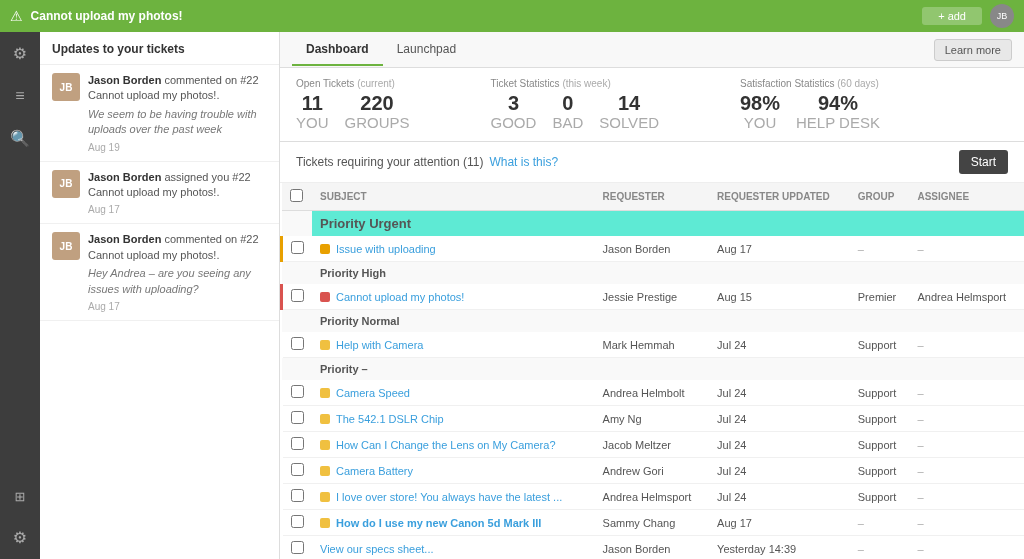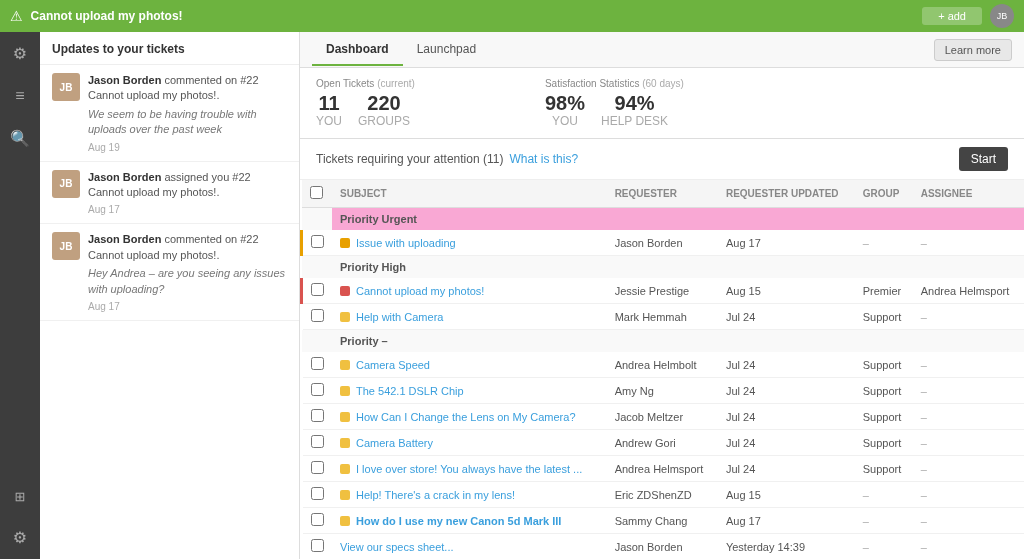--- a/index.html
+++ b/index.html
@@ -34,21 +34,21 @@
     }
     .sidebar-icon {
       color: #aaa;
       font-size: 16px;
       cursor: pointer;
       padding: 4px;
     }
 
     
     #updates-panel {
-      width: 260px;
+      width: 240px;
       background: #fff;
       border-right: 1px solid #ddd;
       overflow-y: auto;
       flex-shrink: 0;
     }
     #updates-panel h3 {
       padding: 10px 12px 8px;
       font-size: 12px;
       font-weight: bold;
       color: #333;
@@ -127,21 +127,21 @@
       display: flex;
       gap: 32px;
       align-items: flex-start;
     }
     .stat-group { display: flex; flex-direction: column; gap: 2px; }
     .stat-group-title { font-size: 10px; color: #888; }
     .stat-group-title span { font-weight: normal; }
     .stat-numbers { display: flex; gap: 16px; margin-top: 2px; }
     .stat-item { text-align: center; }
     .stat-value { font-size: 20px; font-weight: bold; color: #333; line-height: 1; }
-    .stat-label { font-size: 12px; color: #aaa; text-transform: uppercase; margin-top: 1px; }
+    .stat-label { font-size: 15px; color: #aaa; text-transform: uppercase; margin-top: 1px; }
     .stat-divider { width: 1px; background: #eee; margin: 0 8px; }
 
     
     #attention-bar {
       background: #fff;
       padding: 8px 16px;
       display: flex;
       align-items: center;
       gap: 6px;
       border-bottom: 1px solid #eee;
@@ -273,20 +273,40 @@
           </div>
           <div class="stat-item">
             <div class="stat-value">220</div>
             <div class="stat-label">GROUPS</div>
           </div>
         </div>
       </div>
 
       <div class="stat-divider"></div>
 
+      <div class="stat-group">
+        <div class="stat-group-title">
+          <span>Ticket Statistics</span>
+          <span style="color:#aaa;">(this week)</span>
+        </div>
+        <div class="stat-numbers">
+          <div class="stat-item">
+            <div class="stat-value">3</div>
+            <div class="stat-label">GOOD</div>
+          </div>
+          <div class="stat-item">
+            <div class="stat-value">0</div>
+            <div class="stat-label">BAD</div>
+          </div>
+          <div class="stat-item">
+            <div class="stat-value">14</div>
+            <div class="stat-label">SOLVED</div>
+          </div>
+        </div>
+      </div>
 
       <div class="stat-divider"></div>
 
       <div class="stat-group">
         <div class="stat-group-title">
           <span>Satisfaction Statistics</span>
           <span style="color:#aaa;">(60 days)</span>
         </div>
         <div class="stat-numbers">
           <div class="stat-item">
@@ -316,21 +336,21 @@
             <th>REQUESTER</th>
             <th>REQUESTER UPDATED</th>
             <th>GROUP</th>
             <th>ASSIGNEE</th>
           </tr>
         </thead>
         <tbody id="ticket-tbody">
 
         <tr class="priority-row">
               <td></td>
-              <td colspan="5" style="font-size:11px;color:#555;padding:5px 8px;background:#f9a8d4;"><span style="font-weight:bold;">Priority</span> <span>Urgent</span></td>
+              <td colspan="5" style="font-size:13px;color:#555;padding:5px 8px;background:#5eead4;"><span style="font-weight:bold;">Priority</span> <span>Urgent</span></td>
             </tr>
             <tr class="ticket-row">
       <td style="border-left:3px solid #e8a000;width:24px;">
         <input type="checkbox" style="">
       </td>
       <td>
         <div style="display:flex;align-items:center;gap:6px;">
           <span style="width:10px;height:10px;border-radius:2px;background:#e8a000;display:inline-block;flex-shrink:0;"></span>
           <a class="ticket-link">Issue with uploading</a>
         </div>
@@ -352,20 +372,24 @@
         <div style="display:flex;align-items:center;gap:6px;">
           <span style="width:10px;height:10px;border-radius:2px;background:#d9534f;display:inline-block;flex-shrink:0;"></span>
           <a class="ticket-link">Cannot upload my photos!</a>
         </div>
       </td>
       <td style="color:#555;">Jessie Prestige</td>
       <td style="color:#555;">Aug 15</td>
       <td style="color:#555;">Premier</td>
       <td style="color:#555;">Andrea Helmsport</td>
     </tr>
+            <tr class="priority-row">
+              <td></td>
+              <td colspan="5" style="font-size:11px;color:#555;padding:5px 8px;background:#f9f9f9;"><span style="font-weight:bold;">Priority</span> <span>Normal</span></td>
+            </tr>
             <tr class="ticket-row">
       <td style="border-left:3px solid transparent;width:24px;">
         <input type="checkbox" style="">
       </td>
       <td>
         <div style="display:flex;align-items:center;gap:6px;">
           <span style="width:10px;height:10px;border-radius:2px;background:#f0c040;display:inline-block;flex-shrink:0;"></span>
           <a class="ticket-link">Help with Camera</a>
         </div>
       </td>
@@ -451,35 +475,20 @@
       <td style="color:#555;">Andrea Helmsport</td>
       <td style="color:#555;">Jul 24</td>
       <td style="color:#555;">Support</td>
       <td style="color:#aaa;">–</td>
     </tr>
             <tr class="ticket-row">
       <td style="border-left:3px solid transparent;width:24px;">
         <input type="checkbox" style="">
       </td>
       <td>
-        <div style="display:flex;align-items:center;gap:6px;">
-          <span style="width:10px;height:10px;border-radius:2px;background:#f0c040;display:inline-block;flex-shrink:0;"></span>
-          <a class="ticket-link">Help! There's a crack in my lens!</a>
-        </div>
-      </td>
-      <td style="color:#555;">Eric ZDShenZD</td>
-      <td style="color:#555;">Aug 15</td>
-      <td style="color:#aaa;">–</td>
-      <td style="color:#aaa;">–</td>
-    </tr>
-            <tr class="ticket-row">
-      <td style="border-left:3px solid transparent;width:24px;">
-        <input type="checkbox" style="">
-      </td>
-      <td>
         <div style="display:flex;align-items:center;gap:6px;font-weight:bold;">
           <span style="width:10px;height:10px;border-radius:2px;background:#f0c040;display:inline-block;flex-shrink:0;"></span>
           <a class="ticket-link">How do I use my new Canon 5d Mark III</a>
         </div>
       </td>
       <td style="color:#555;">Sammy Chang</td>
       <td style="color:#555;">Aug 17</td>
       <td style="color:#aaa;">–</td>
       <td style="color:#aaa;">–</td>
     </tr>

